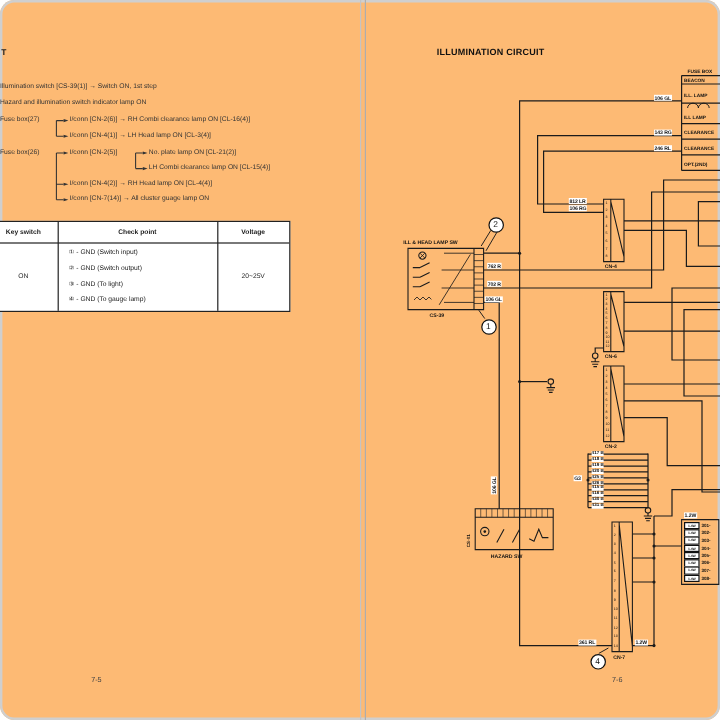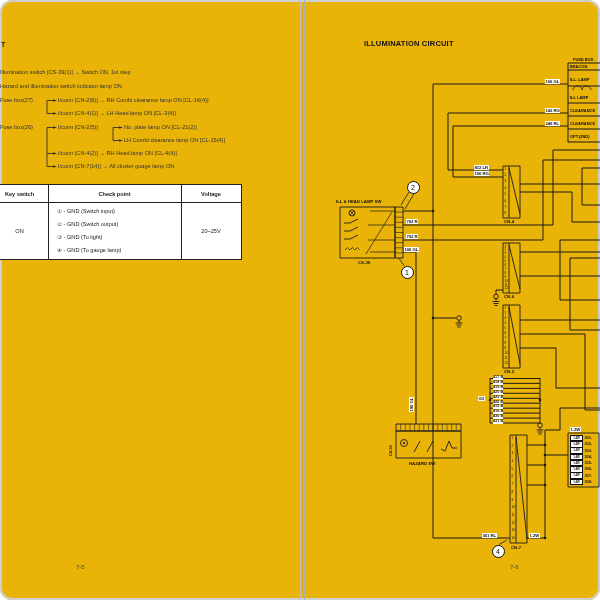--- a/index.html
+++ b/index.html
@@ -1,16 +1,16 @@
 <!DOCTYPE html>
 <html><head>
 <meta charset="utf-8">
 <style>
   html,body{margin:0;padding:0;background:#ffffff;}
-  #page{position:relative;width:600px;height:600px;background:#eab308;overflow:hidden;
+  #page{position:relative;width:600px;height:600px;background:#fdba74;overflow:hidden;
         border-radius:12px;box-shadow:inset 0 0 0 2px #cfcfcf;
         font-family:"Liberation Sans",sans-serif;color:#222;}
   .abs{position:absolute;white-space:nowrap;}
   .ft{font-size:5.6px;color:#333;}
   .hd{font-size:7px;font-weight:bold;color:#222;}
   .title{font-size:7.5px;font-weight:bold;letter-spacing:.2px;color:#111;}
   .pgnum{font-size:6px;color:#444;}
   .wl{font-size:4.3px;font-weight:bold;letter-spacing:-.1px;color:#111;background:#fff;padding:0 .5px;}
   .cl{font-size:4.3px;font-weight:bold;color:#111;}
   .fz{font-size:4px;font-weight:bold;color:#111;}

